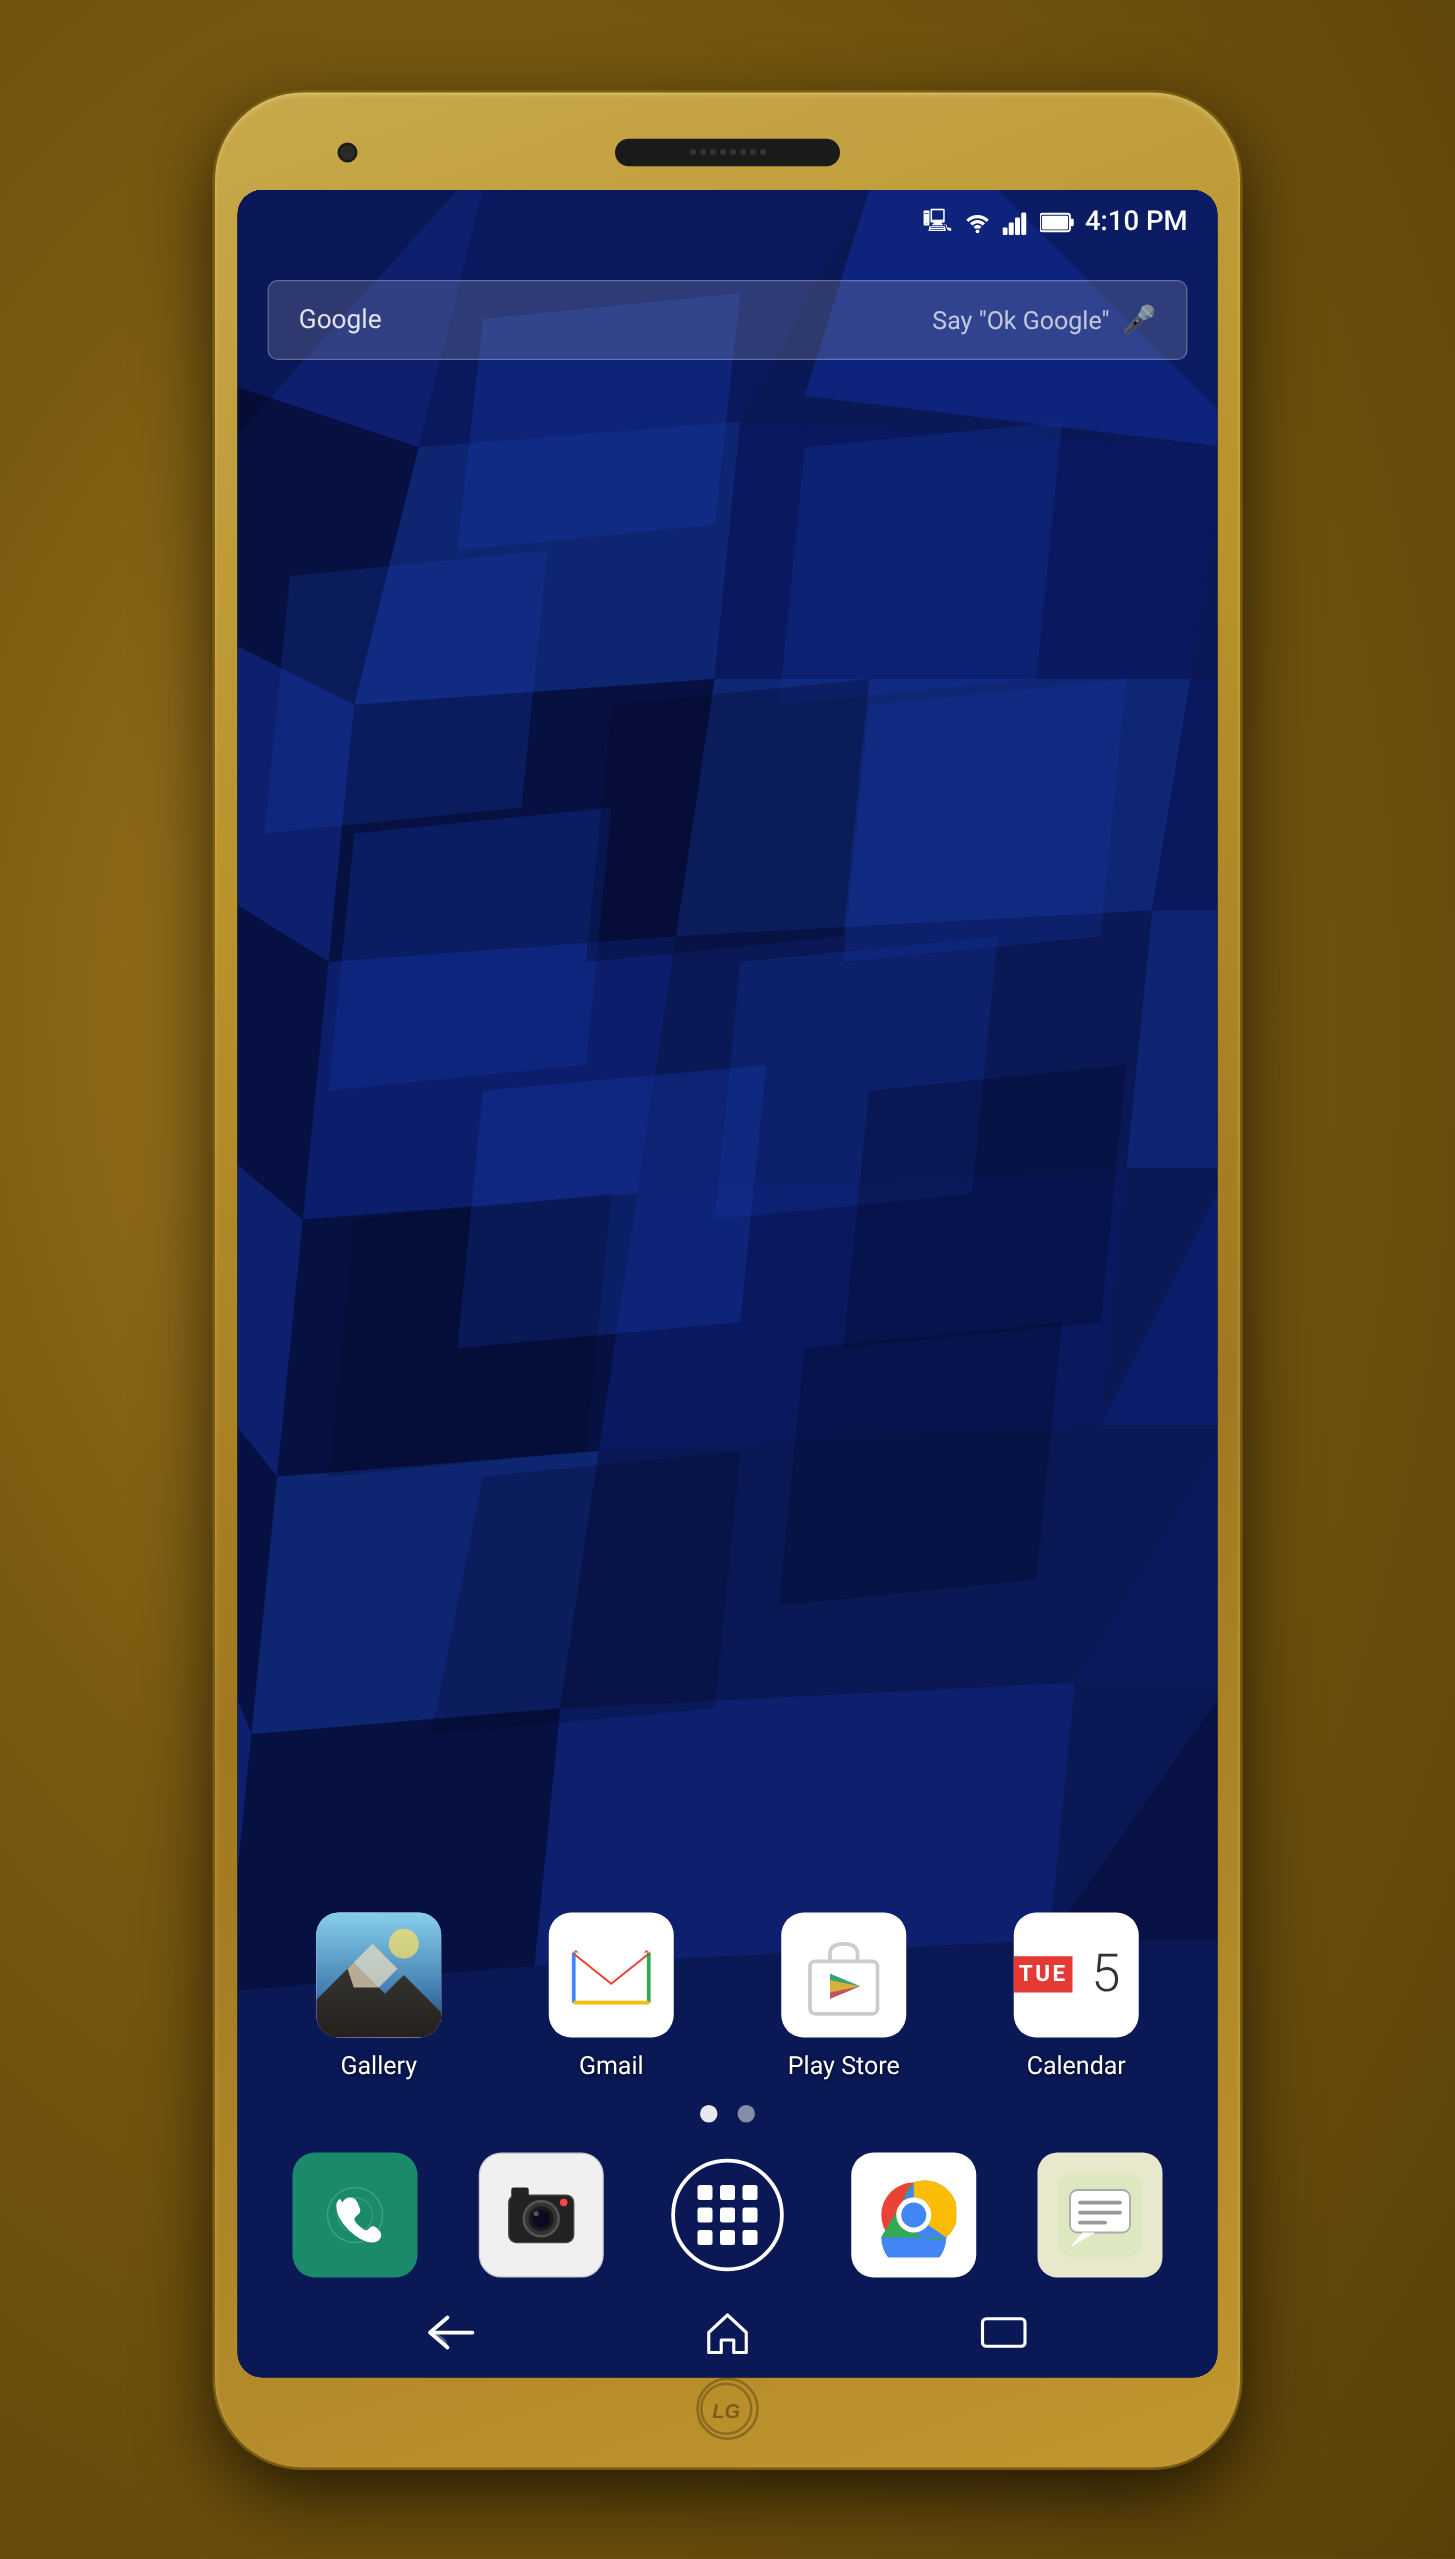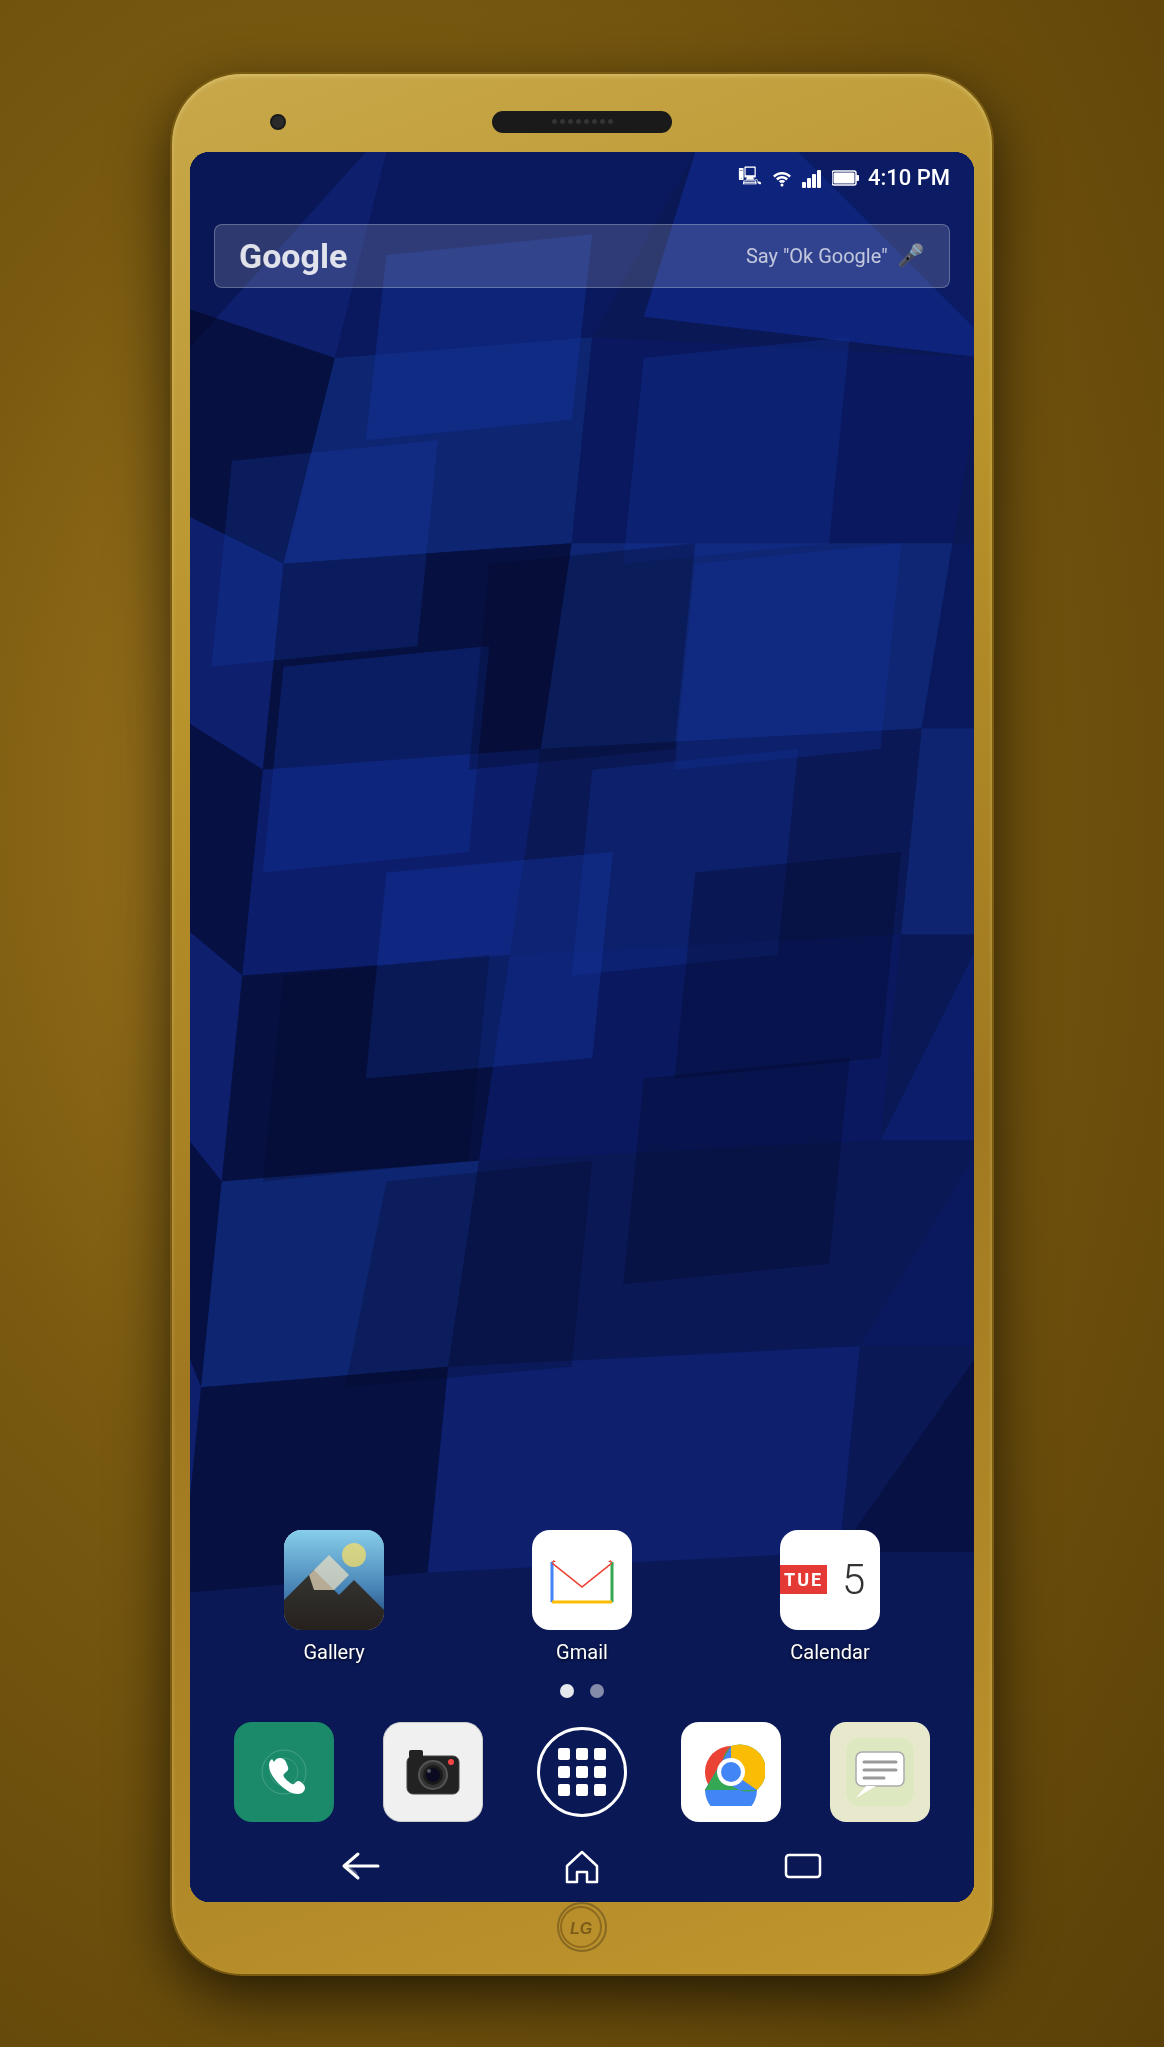--- a/index.html
+++ b/index.html
@@ -158,22 +158,22 @@
       border-radius: 8px;
       height: 64px;
       display: flex;
       align-items: center;
       padding: 0 24px;
       gap: 16px;
     }
 
     .google-text {
       color: rgba(255,255,255,0.85);
-      font-size: 34px;
-      font-weight: 700;
+      font-size: 21px;
+      font-weight: 400;
     }
 
     .search-hint {
       flex: 1;
       text-align: right;
       color: rgba(255,255,255,0.7);
       font-size: 20px;
       display: flex;
       align-items: center;
       justify-content: flex-end;
@@ -513,20 +513,37 @@
               <path d="M8,20 L8,60 L68,60 L68,20" fill="white" stroke="#ddd" stroke-width="2"></path>
               <line x1="8" y1="20" x2="8" y2="60" stroke="#4285f4" stroke-width="3"></line>
               <line x1="68" y1="20" x2="68" y2="60" stroke="#34a853" stroke-width="3"></line>
               <path d="M8,20 L38,44 L68,20 L68,22 L38,46 L8,22 Z" fill="#ea4335"></path>
               <line x1="8" y1="60" x2="68" y2="60" stroke="#fbbc05" stroke-width="3"></line>
             </svg>
           </div>
           <span class="app-label">Gmail</span>
         </div>
 
+        <div class="app-item">
+          <div class="app-icon" style="background:white; border-radius:18px; padding:8px; display:flex; align-items:center; justify-content:center;">
+            <svg width="78" height="78" viewBox="0 0 78 78">
+              <rect width="78" height="78" fill="white" rx="8"></rect>
+
+              <rect x="12" y="28" width="54" height="42" rx="4" fill="none" stroke="#ccc" stroke-width="3"></rect>
+
+              <path d="M28,28 L28,22 Q28,14 39,14 Q50,14 50,22 L50,28" fill="none" stroke="#ccc" stroke-width="3"></path>
+
+              <polygon points="28,38 28,58 52,48" fill="#4285f4"></polygon>
+              <polygon points="28,38 52,48 28,43" fill="#34a853" opacity="0.8"></polygon>
+              <polygon points="28,53 52,48 28,58" fill="#ea4335" opacity="0.8"></polygon>
+              <polygon points="28,43 52,48 28,53" fill="#fbbc05" opacity="0.8"></polygon>
+            </svg>
+          </div>
+          <span class="app-label">Play Store</span>
+        </div>
 
         <div class="app-item">
           <div class="app-icon" style="background:white; border-radius:18px; overflow:hidden; display:flex; flex-direction:row; padding:0;">
             <div class="calendar-header">TUE</div>
             <div class="calendar-date">5</div>
           </div>
           <span class="app-label">Calendar</span>
         </div>
       </div>
 

